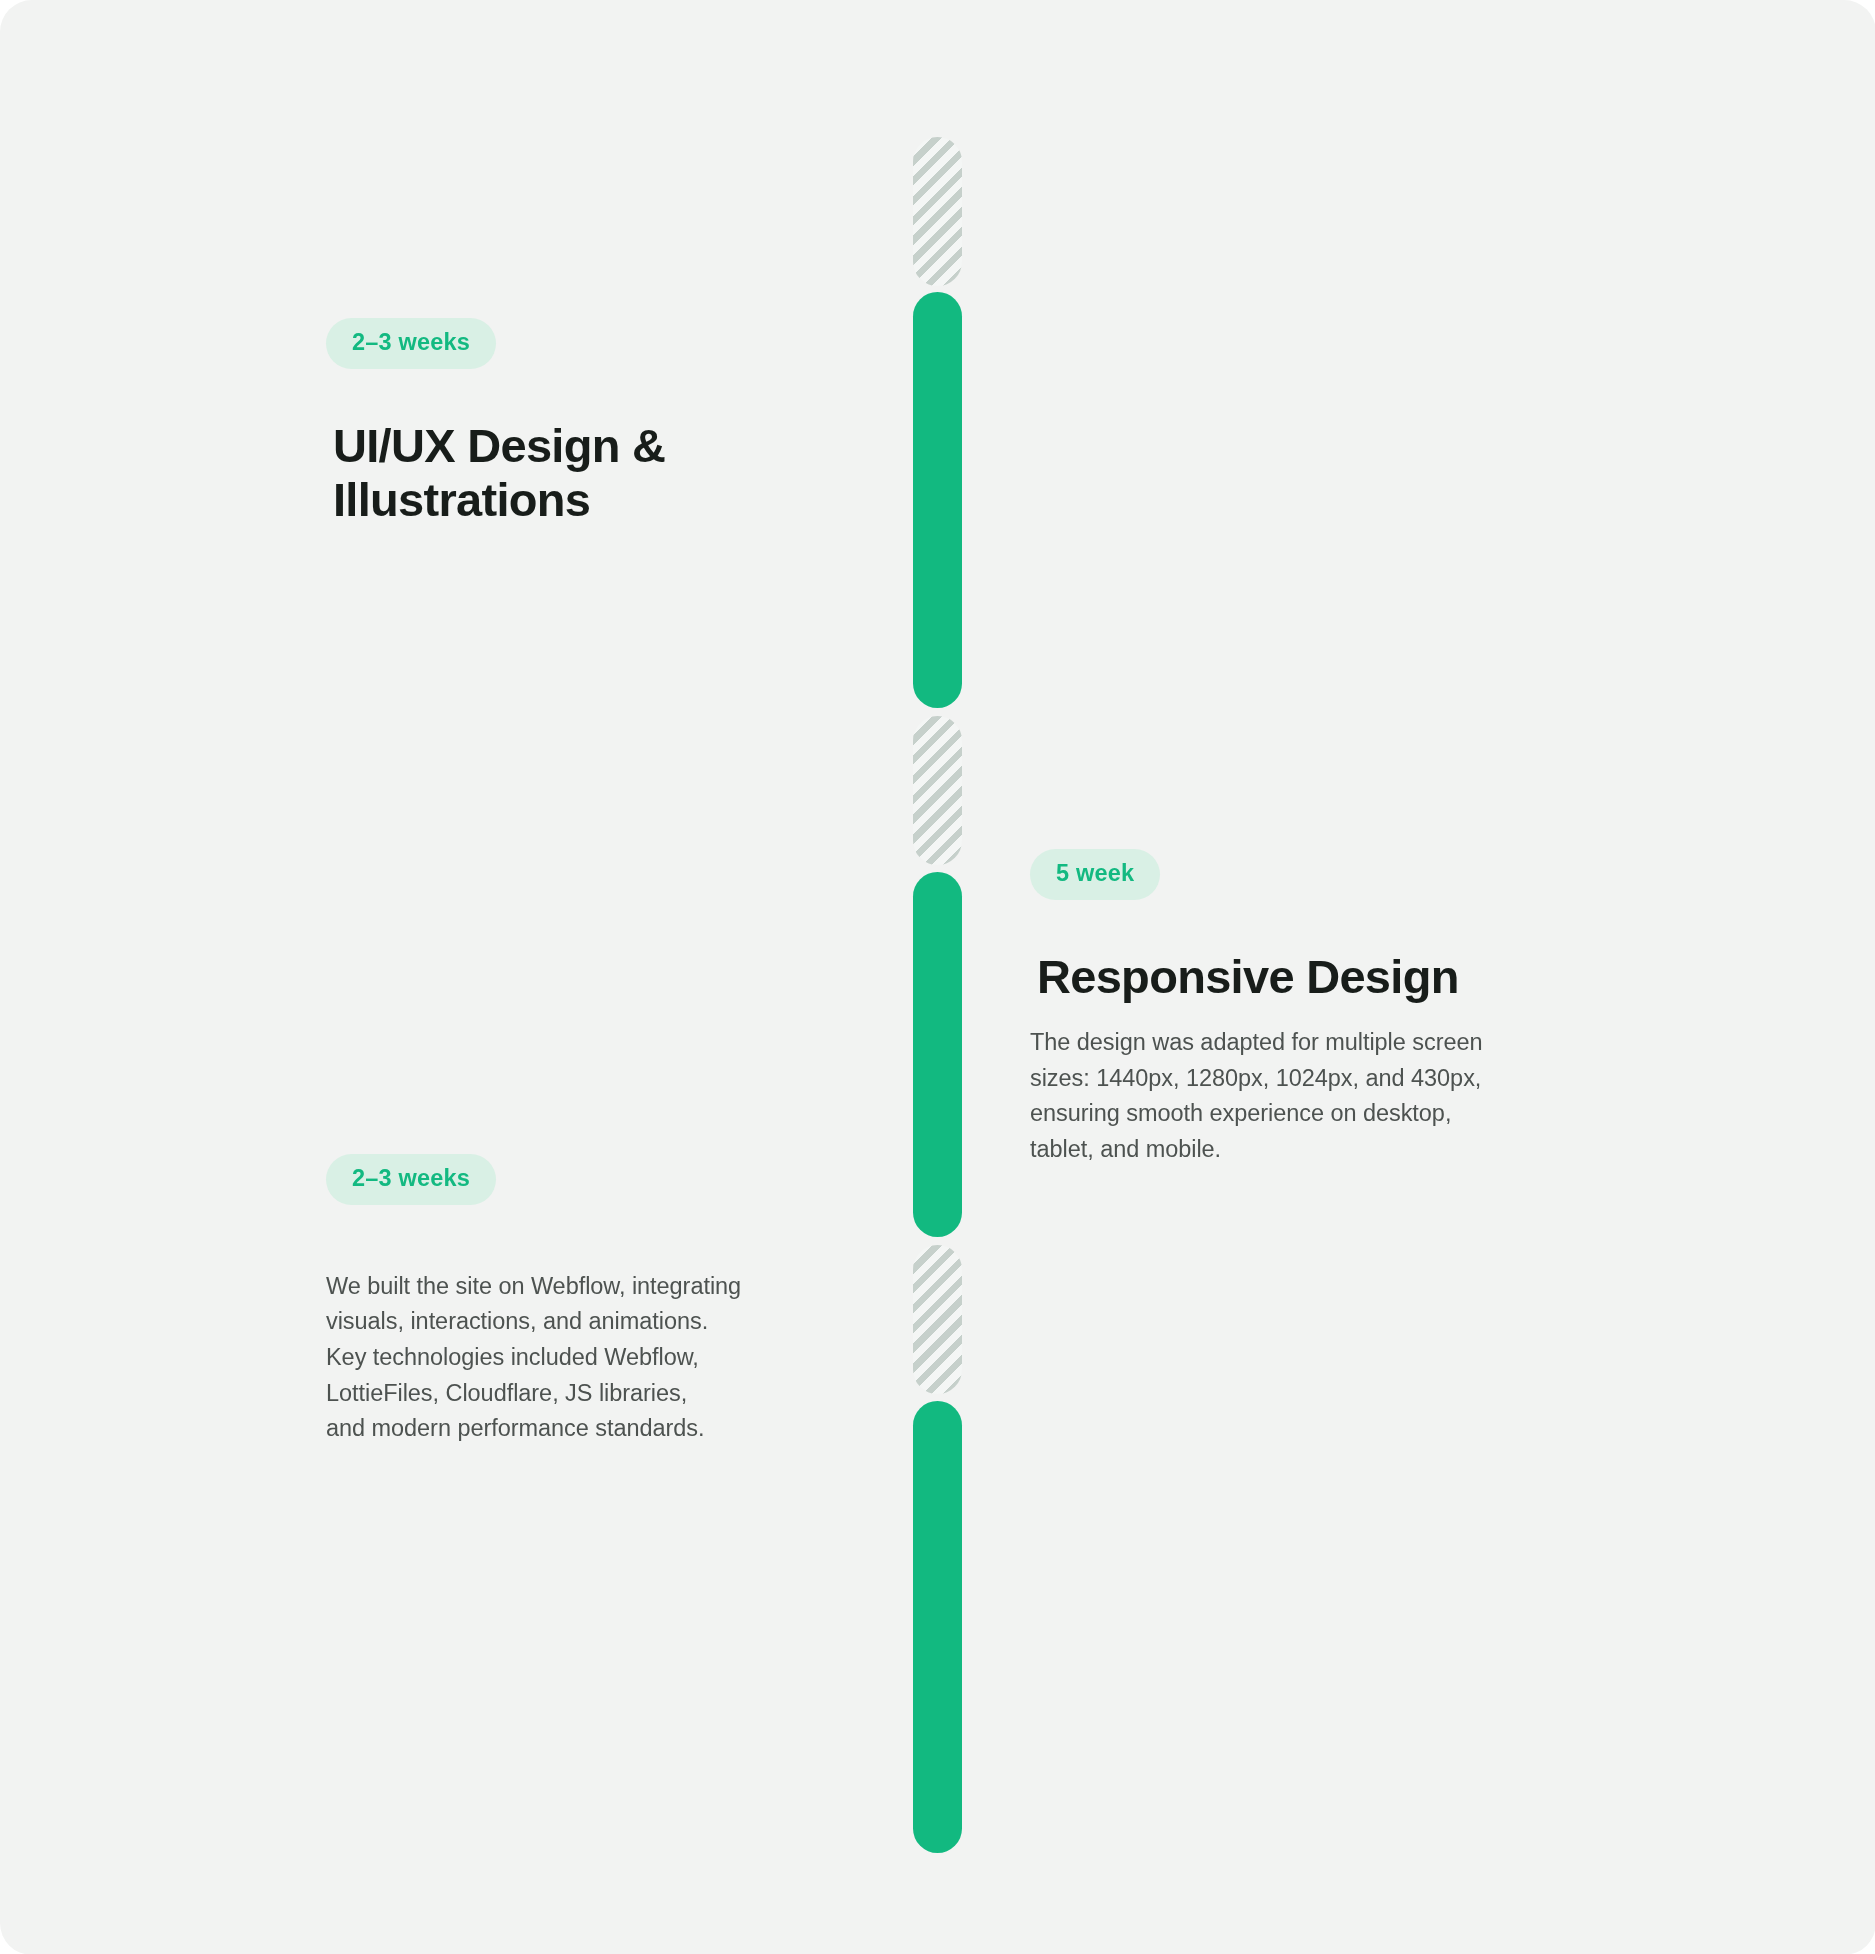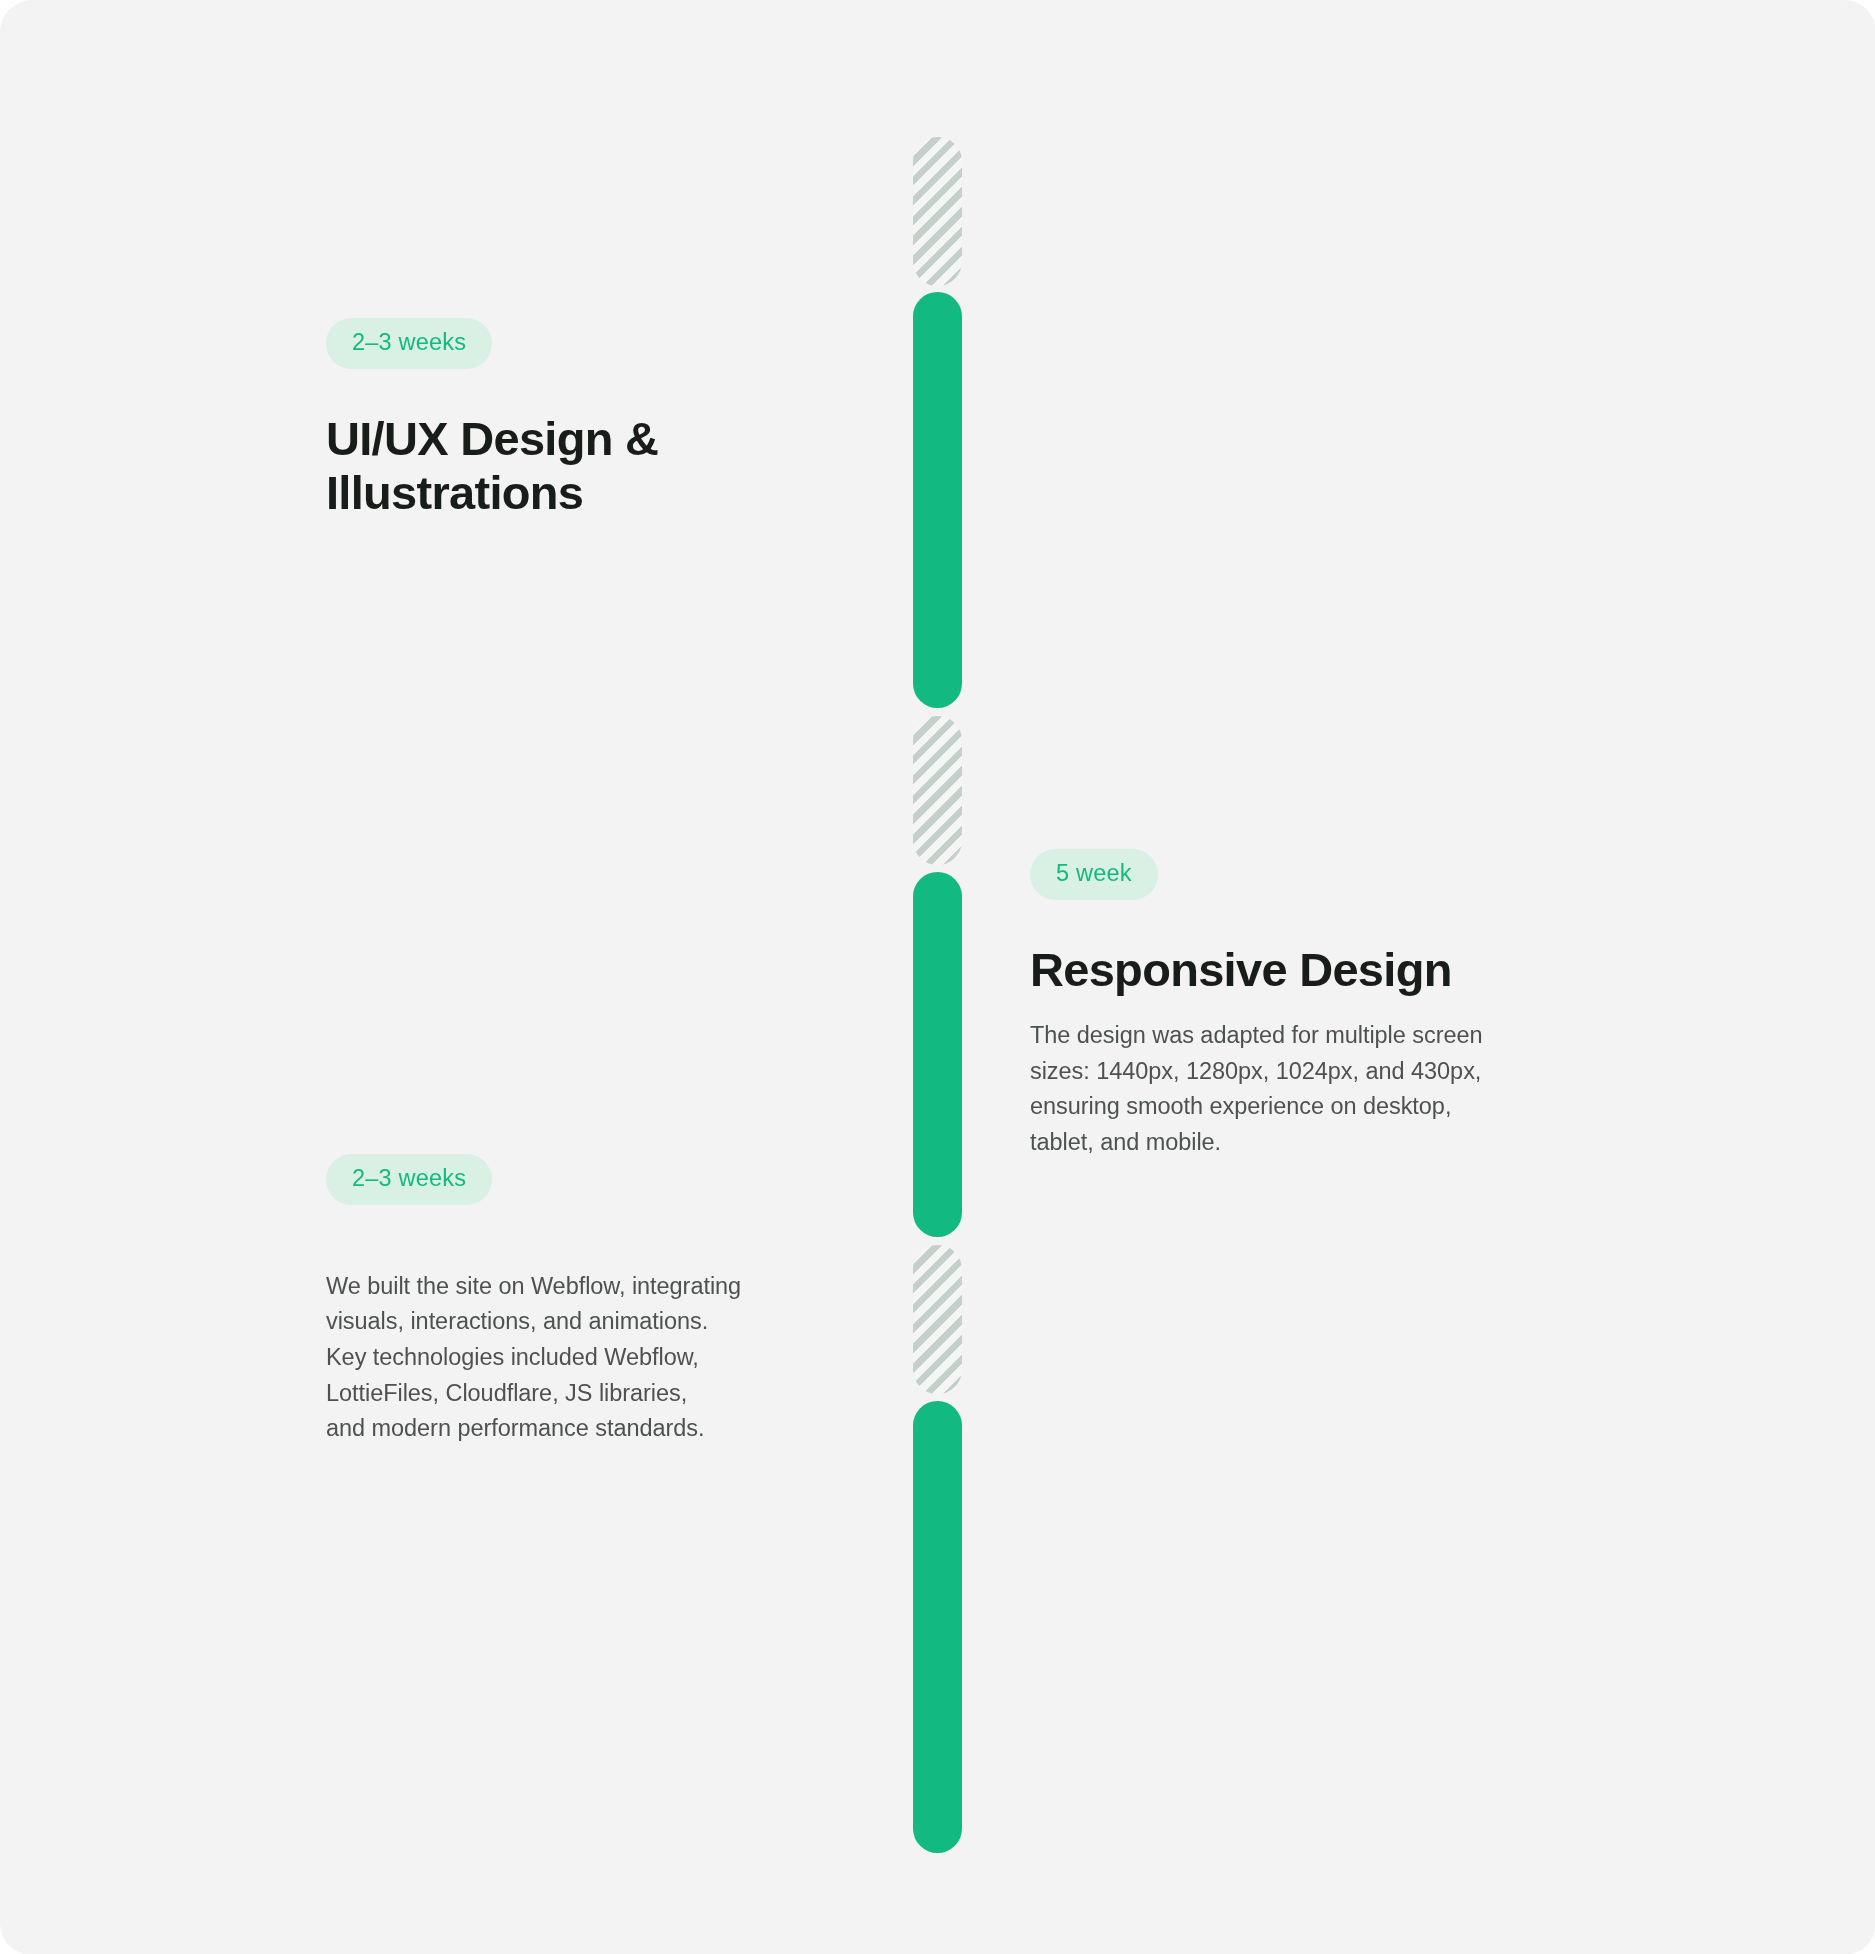--- a/index.html
+++ b/index.html
@@ -63,30 +63,30 @@
   }
 
   .block-left  { left: 326px; width: 546px; text-align: left; }
   .block-right { left: 1030px; width: 527px; text-align: left; }
 
   .badge {
     display: inline-block;
     background: #d9f0e5;
     color: #13b981;
     font-size: 23.5px;
-    font-weight: normal;
+    font-weight: bold;
     letter-spacing: 0.2px;
     padding: 13px 26px 14px 26px;
     border-radius: 38px;
     line-height: 1;
     margin: 0 0 43px 0;
   }
 
   .block-title {
-    margin: 0;
+    margin: 7px;
     font-size: 47px;
     line-height: 1.16;
     font-weight: bold;
     letter-spacing: -0.7px;
     color: #181d1a;
   }
 
   .block-body {
     margin: 21px 0 0 0;
     font-size: 23.5px;

